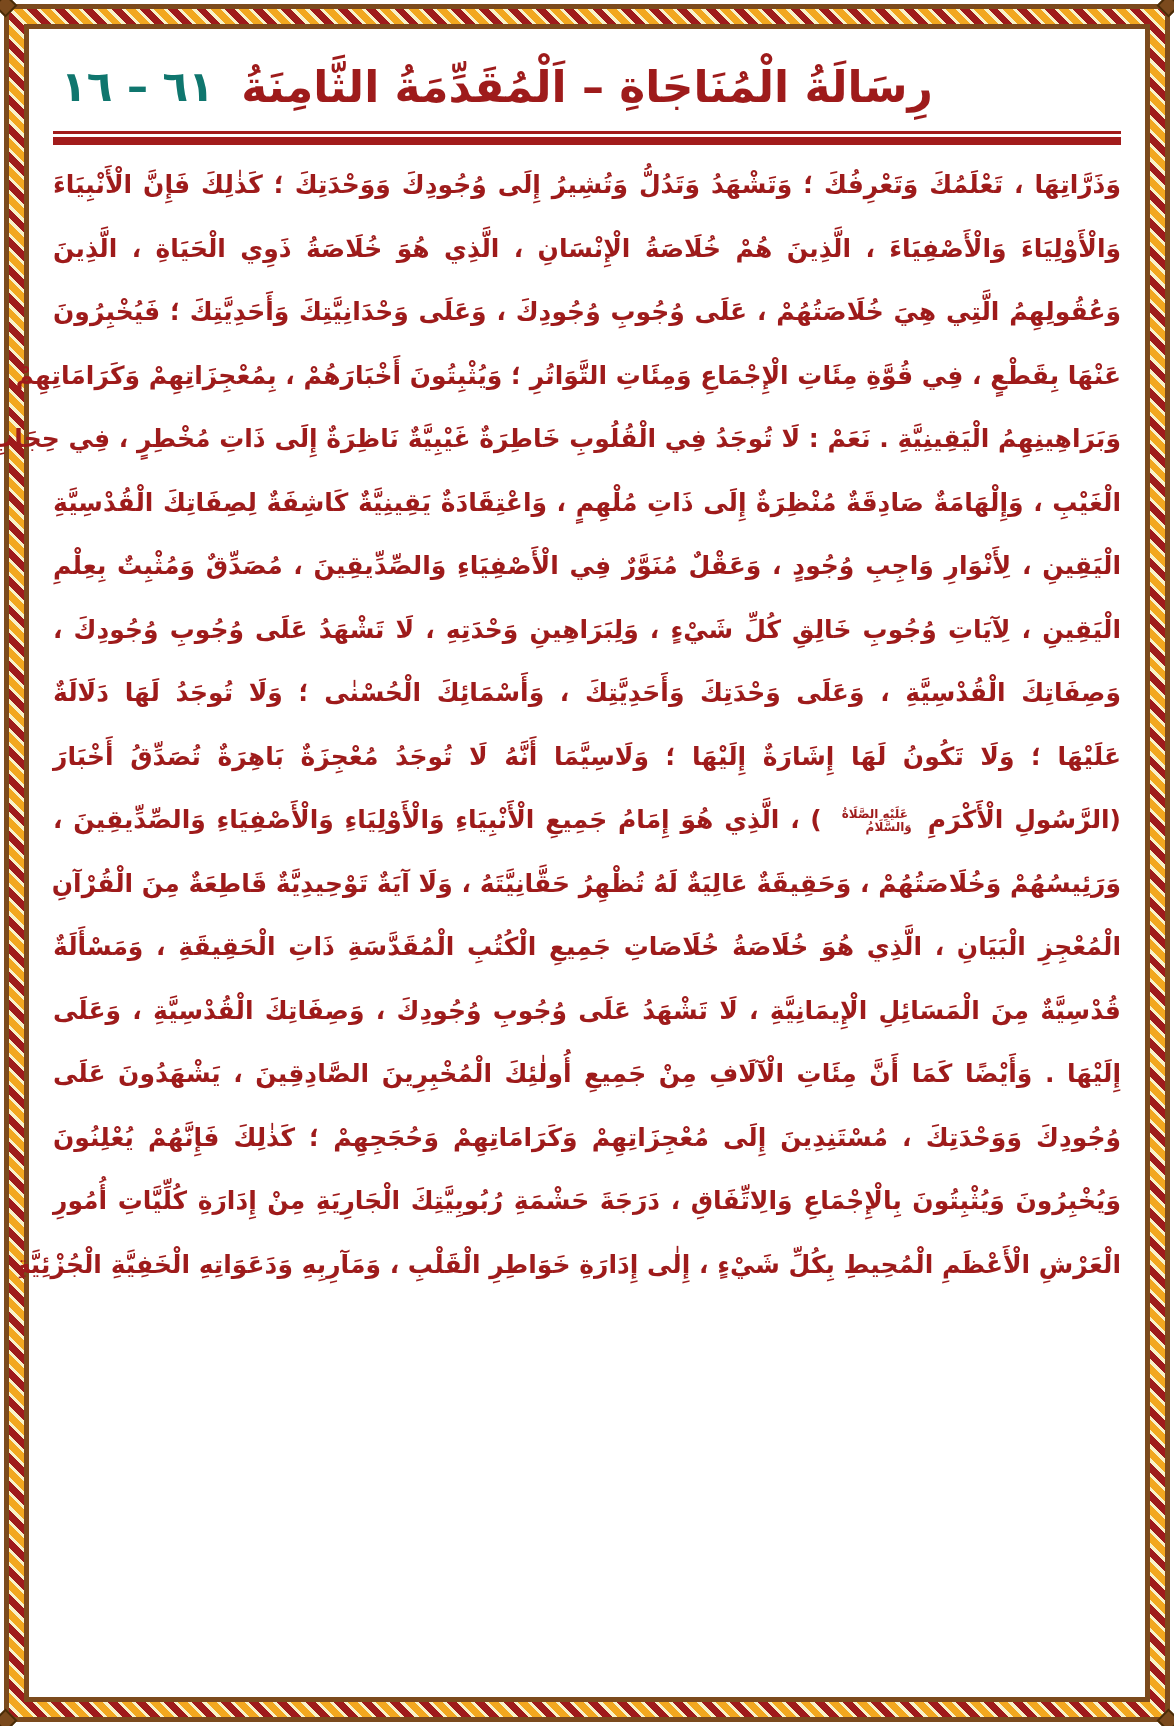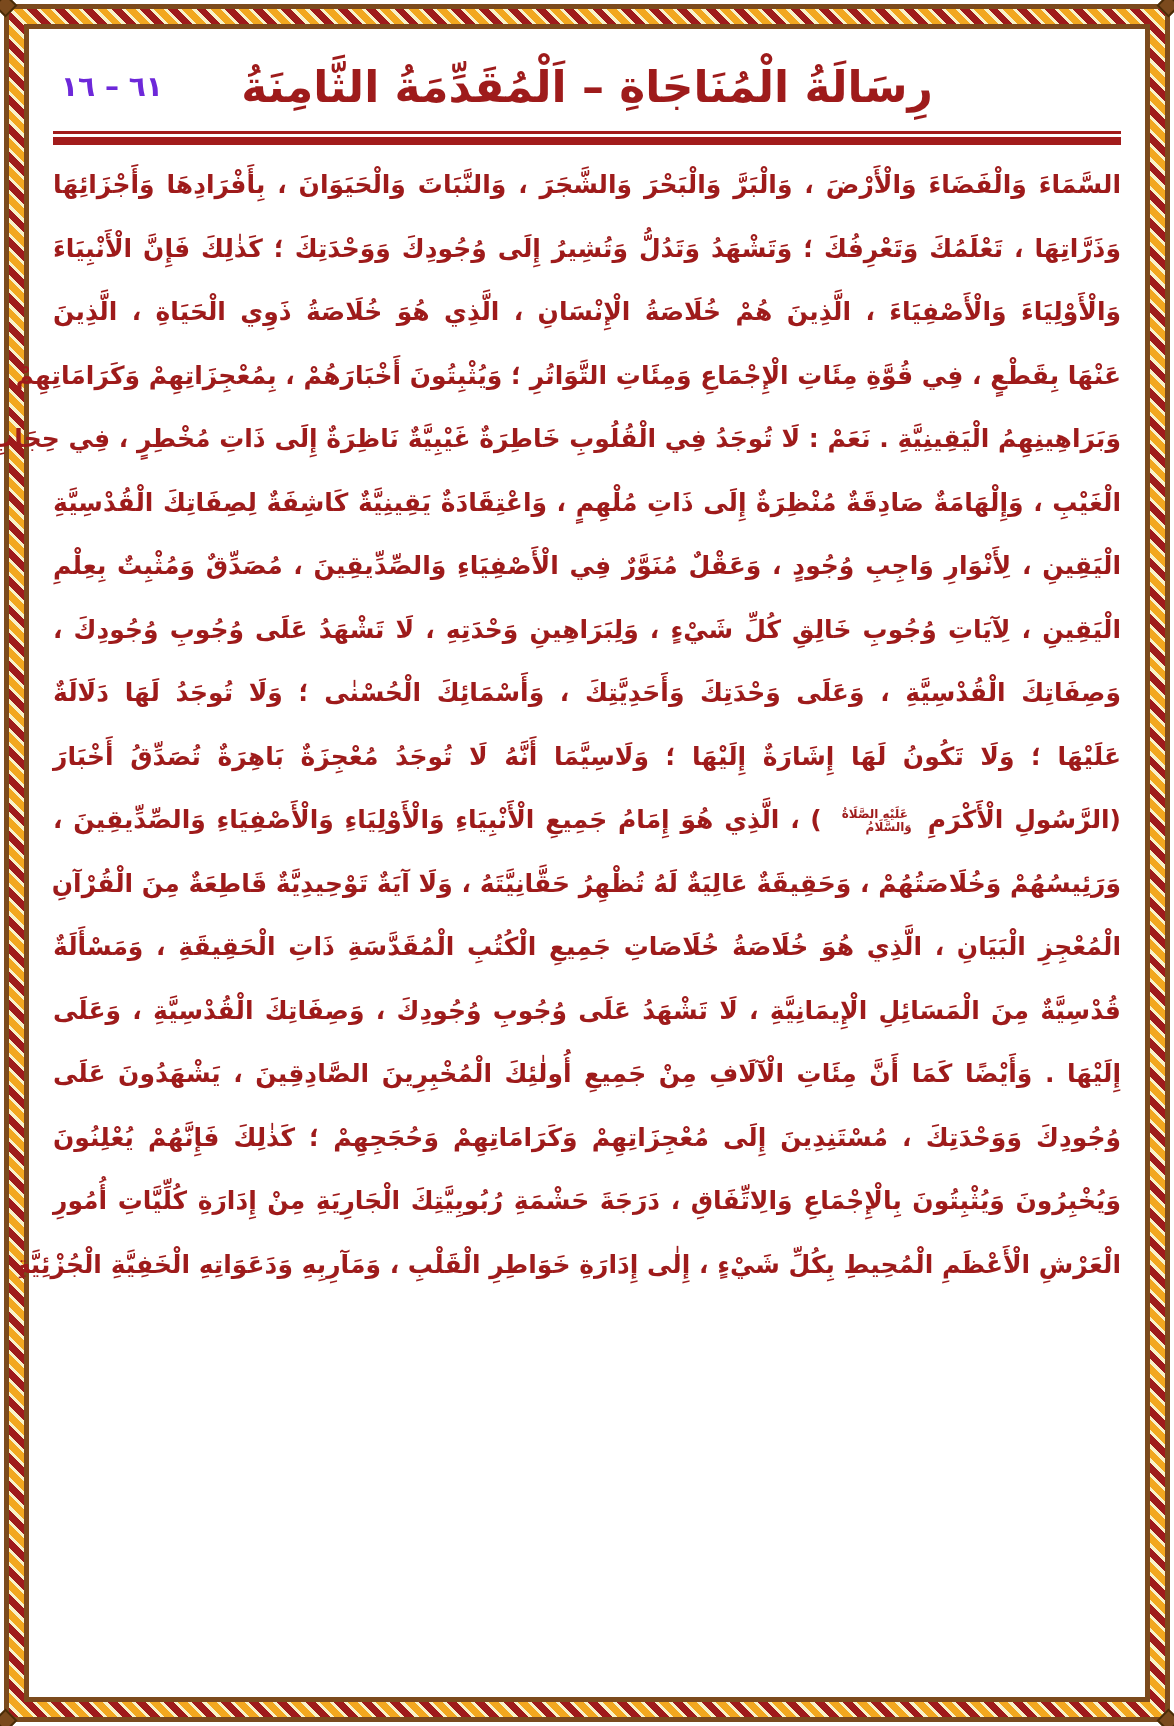--- a/index.html
+++ b/index.html
@@ -44,22 +44,22 @@
   .title{
     text-align:center;
     font-size:44px;font-weight:bold;
     line-height:72px;
     color:#9E1B1B;
     letter-spacing:0;
   }
   .page-marker{
     position:absolute;left:8px;top:0;
     direction:ltr;unicode-bidi:isolate;
-    font-size:28px;font-weight:bold;line-height:72px;
-    color:#6d28d9;
+    font-size:42px;font-weight:bold;line-height:72px;
+    color:#0f766e;
   }
   .rule{
     height:14px;margin-top:8px;
     background:linear-gradient(#A21C1C 0 3px,#ffffff 3px 6px,#A21C1C 6px 14px);
   }
   .body-text{margin-top:8px;}
   .ln{
     height:63.5px;line-height:63.5px;
     font-size:25px;font-weight:bold;
     text-align:justify;text-align-last:justify;
@@ -91,23 +91,23 @@
       <div class="content">
 
         <div class="header">
           <div class="page-marker">٦١ – ١٦</div>
           <div class="title">رِسَالَةُ الْمُنَاجَاةِ – اَلْمُقَدِّمَةُ الثَّامِنَةُ</div>
         </div>
 
         <div class="rule"></div>
 
         <div class="body-text">
-          <div class="ln">السَّمَاءَ وَالْفَضَاءَ وَالْأَرْضَ ، وَالْبَرَّ وَالْبَحْرَ وَالشَّجَرَ ، وَالنَّبَاتَ وَالْحَيَوَانَ ، بِأَفْرَادِهَا وَأَجْزَائِهَا</div>
           <div class="ln">وَذَرَّاتِهَا ، تَعْلَمُكَ وَتَعْرِفُكَ ؛ وَتَشْهَدُ وَتَدُلُّ وَتُشِيرُ إِلَى وُجُودِكَ وَوَحْدَتِكَ ؛ كَذٰلِكَ فَإِنَّ الْأَنْبِيَاءَ</div>
           <div class="ln">وَالْأَوْلِيَاءَ وَالْأَصْفِيَاءَ ، الَّذِينَ هُمْ خُلَاصَةُ الْإِنْسَانِ ، الَّذِي هُوَ خُلَاصَةُ ذَوِي الْحَيَاةِ ، الَّذِينَ</div>
+          <div class="ln">وَعُقُولِهِمُ الَّتِي هِيَ خُلَاصَتُهُمْ ، عَلَى وُجُوبِ وُجُودِكَ ، وَعَلَى وَحْدَانِيَّتِكَ وَأَحَدِيَّتِكَ ؛ فَيُخْبِرُونَ</div>
           <div class="ln">عَنْهَا بِقَطْعٍ ، فِي قُوَّةِ مِئَاتِ الْإِجْمَاعِ وَمِئَاتِ التَّوَاتُرِ ؛ وَيُثْبِتُونَ أَخْبَارَهُمْ ، بِمُعْجِزَاتِهِمْ وَكَرَامَاتِهِمْ</div>
           <div class="ln">وَبَرَاهِينِهِمُ الْيَقِينِيَّةِ . نَعَمْ : لَا تُوجَدُ فِي الْقُلُوبِ خَاطِرَةٌ غَيْبِيَّةٌ نَاظِرَةٌ إِلَى ذَاتِ مُخْطِرٍ ، فِي حِجَابِ</div>
           <div class="ln">الْغَيْبِ ، وَإِلْهَامَةٌ صَادِقَةٌ مُنْظِرَةٌ إِلَى ذَاتِ مُلْهِمٍ ، وَاعْتِقَادَةٌ يَقِينِيَّةٌ كَاشِفَةٌ لِصِفَاتِكَ الْقُدْسِيَّةِ</div>
           <div class="ln">الْيَقِينِ ، لِأَنْوَارِ وَاجِبِ وُجُودٍ ، وَعَقْلٌ مُنَوَّرٌ فِي الْأَصْفِيَاءِ وَالصِّدِّيقِينَ ، مُصَدِّقٌ وَمُثْبِتٌ بِعِلْمِ</div>
           <div class="ln">الْيَقِينِ ، لِآيَاتِ وُجُوبِ خَالِقِ كُلِّ شَيْءٍ ، وَلِبَرَاهِينِ وَحْدَتِهِ ، لَا تَشْهَدُ عَلَى وُجُوبِ وُجُودِكَ ،</div>
           <div class="ln">وَصِفَاتِكَ الْقُدْسِيَّةِ ، وَعَلَى وَحْدَتِكَ وَأَحَدِيَّتِكَ ، وَأَسْمَائِكَ الْحُسْنٰى ؛ وَلَا تُوجَدُ لَهَا دَلَالَةٌ</div>
           <div class="ln">عَلَيْهَا ؛ وَلَا تَكُونُ لَهَا إِشَارَةٌ إِلَيْهَا ؛ وَلَاسِيَّمَا أَنَّهُ لَا تُوجَدُ مُعْجِزَةٌ بَاهِرَةٌ تُصَدِّقُ أَخْبَارَ</div>
           <div class="ln"><span>(الرَّسُولِ الْأَكْرَمِ</span><span class="seal">عَلَيْهِ الصَّلَاةُ وَالسَّلَامُ</span><span>) ، الَّذِي هُوَ إِمَامُ جَمِيعِ الْأَنْبِيَاءِ وَالْأَوْلِيَاءِ وَالْأَصْفِيَاءِ وَالصِّدِّيقِينَ ،</span></div>
           <div class="ln">وَرَئِيسُهُمْ وَخُلَاصَتُهُمْ ، وَحَقِيقَةٌ عَالِيَةٌ لَهُ تُظْهِرُ حَقَّانِيَّتَهُ ، وَلَا آيَةٌ تَوْحِيدِيَّةٌ قَاطِعَةٌ مِنَ الْقُرْآنِ</div>
           <div class="ln">الْمُعْجِزِ الْبَيَانِ ، الَّذِي هُوَ خُلَاصَةُ خُلَاصَاتِ جَمِيعِ الْكُتُبِ الْمُقَدَّسَةِ ذَاتِ الْحَقِيقَةِ ، وَمَسْأَلَةٌ</div>

